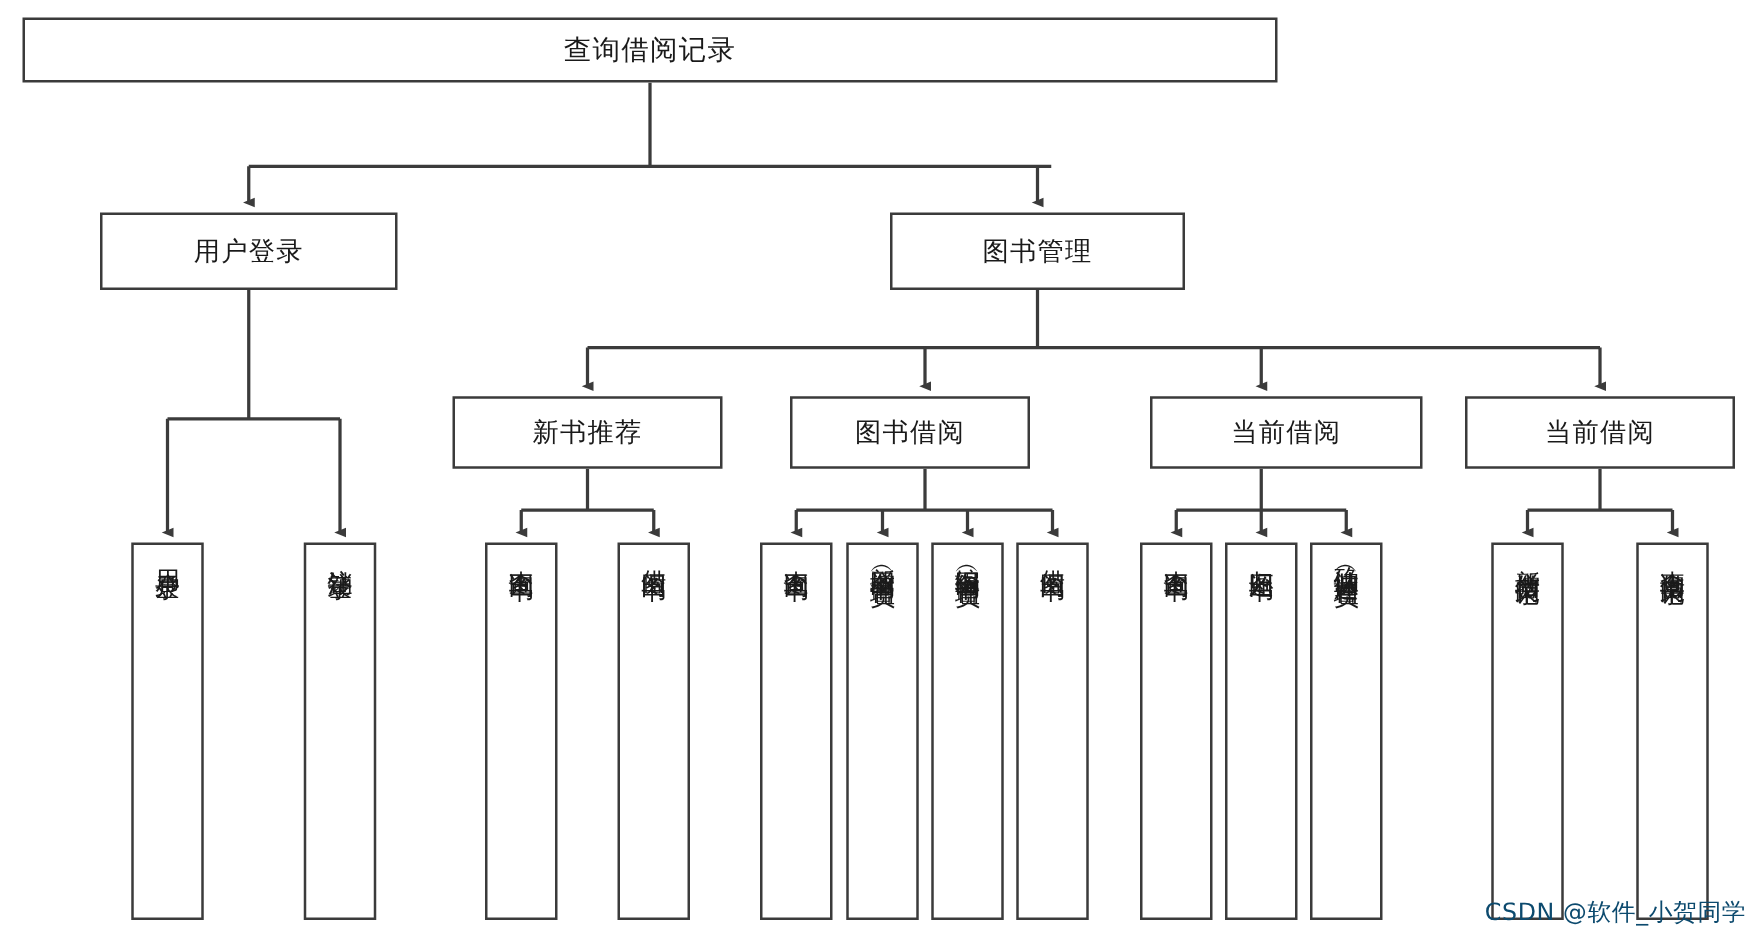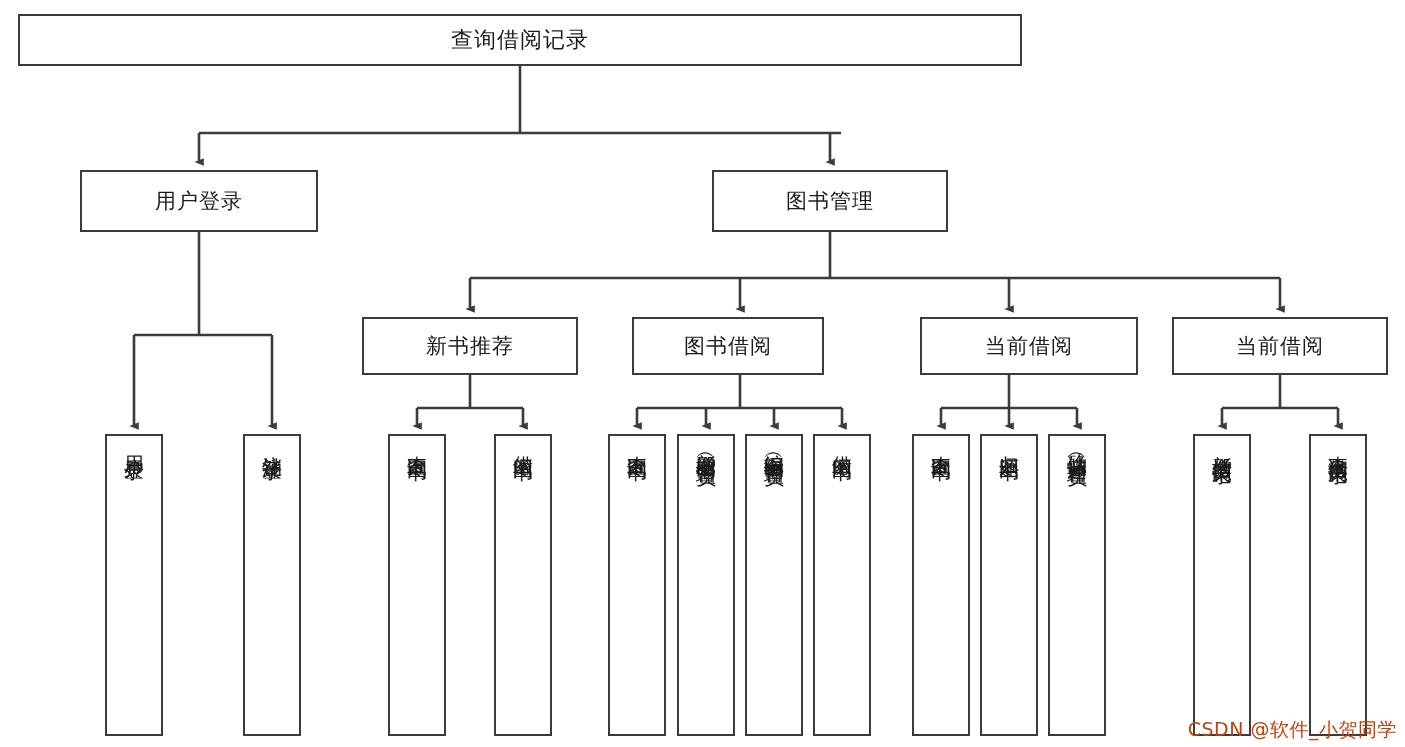--- a/index.html
+++ b/index.html
@@ -61,21 +61,21 @@
     margin-top: 4px;
   }
   .node.vert.tall .vlabel {
     margin-top: 2px;
   }
   .watermark {
     position: absolute;
     right: 8px;
     bottom: 4px;
     font-size: 19px;
-    color: #c2410c;
+    color: #0c4a6e;
     letter-spacing: 0.5px;
     user-select: none;
     white-space: nowrap;
   }
 </style>
 </head>
 <body>
 
 <div id="canvas">
 

